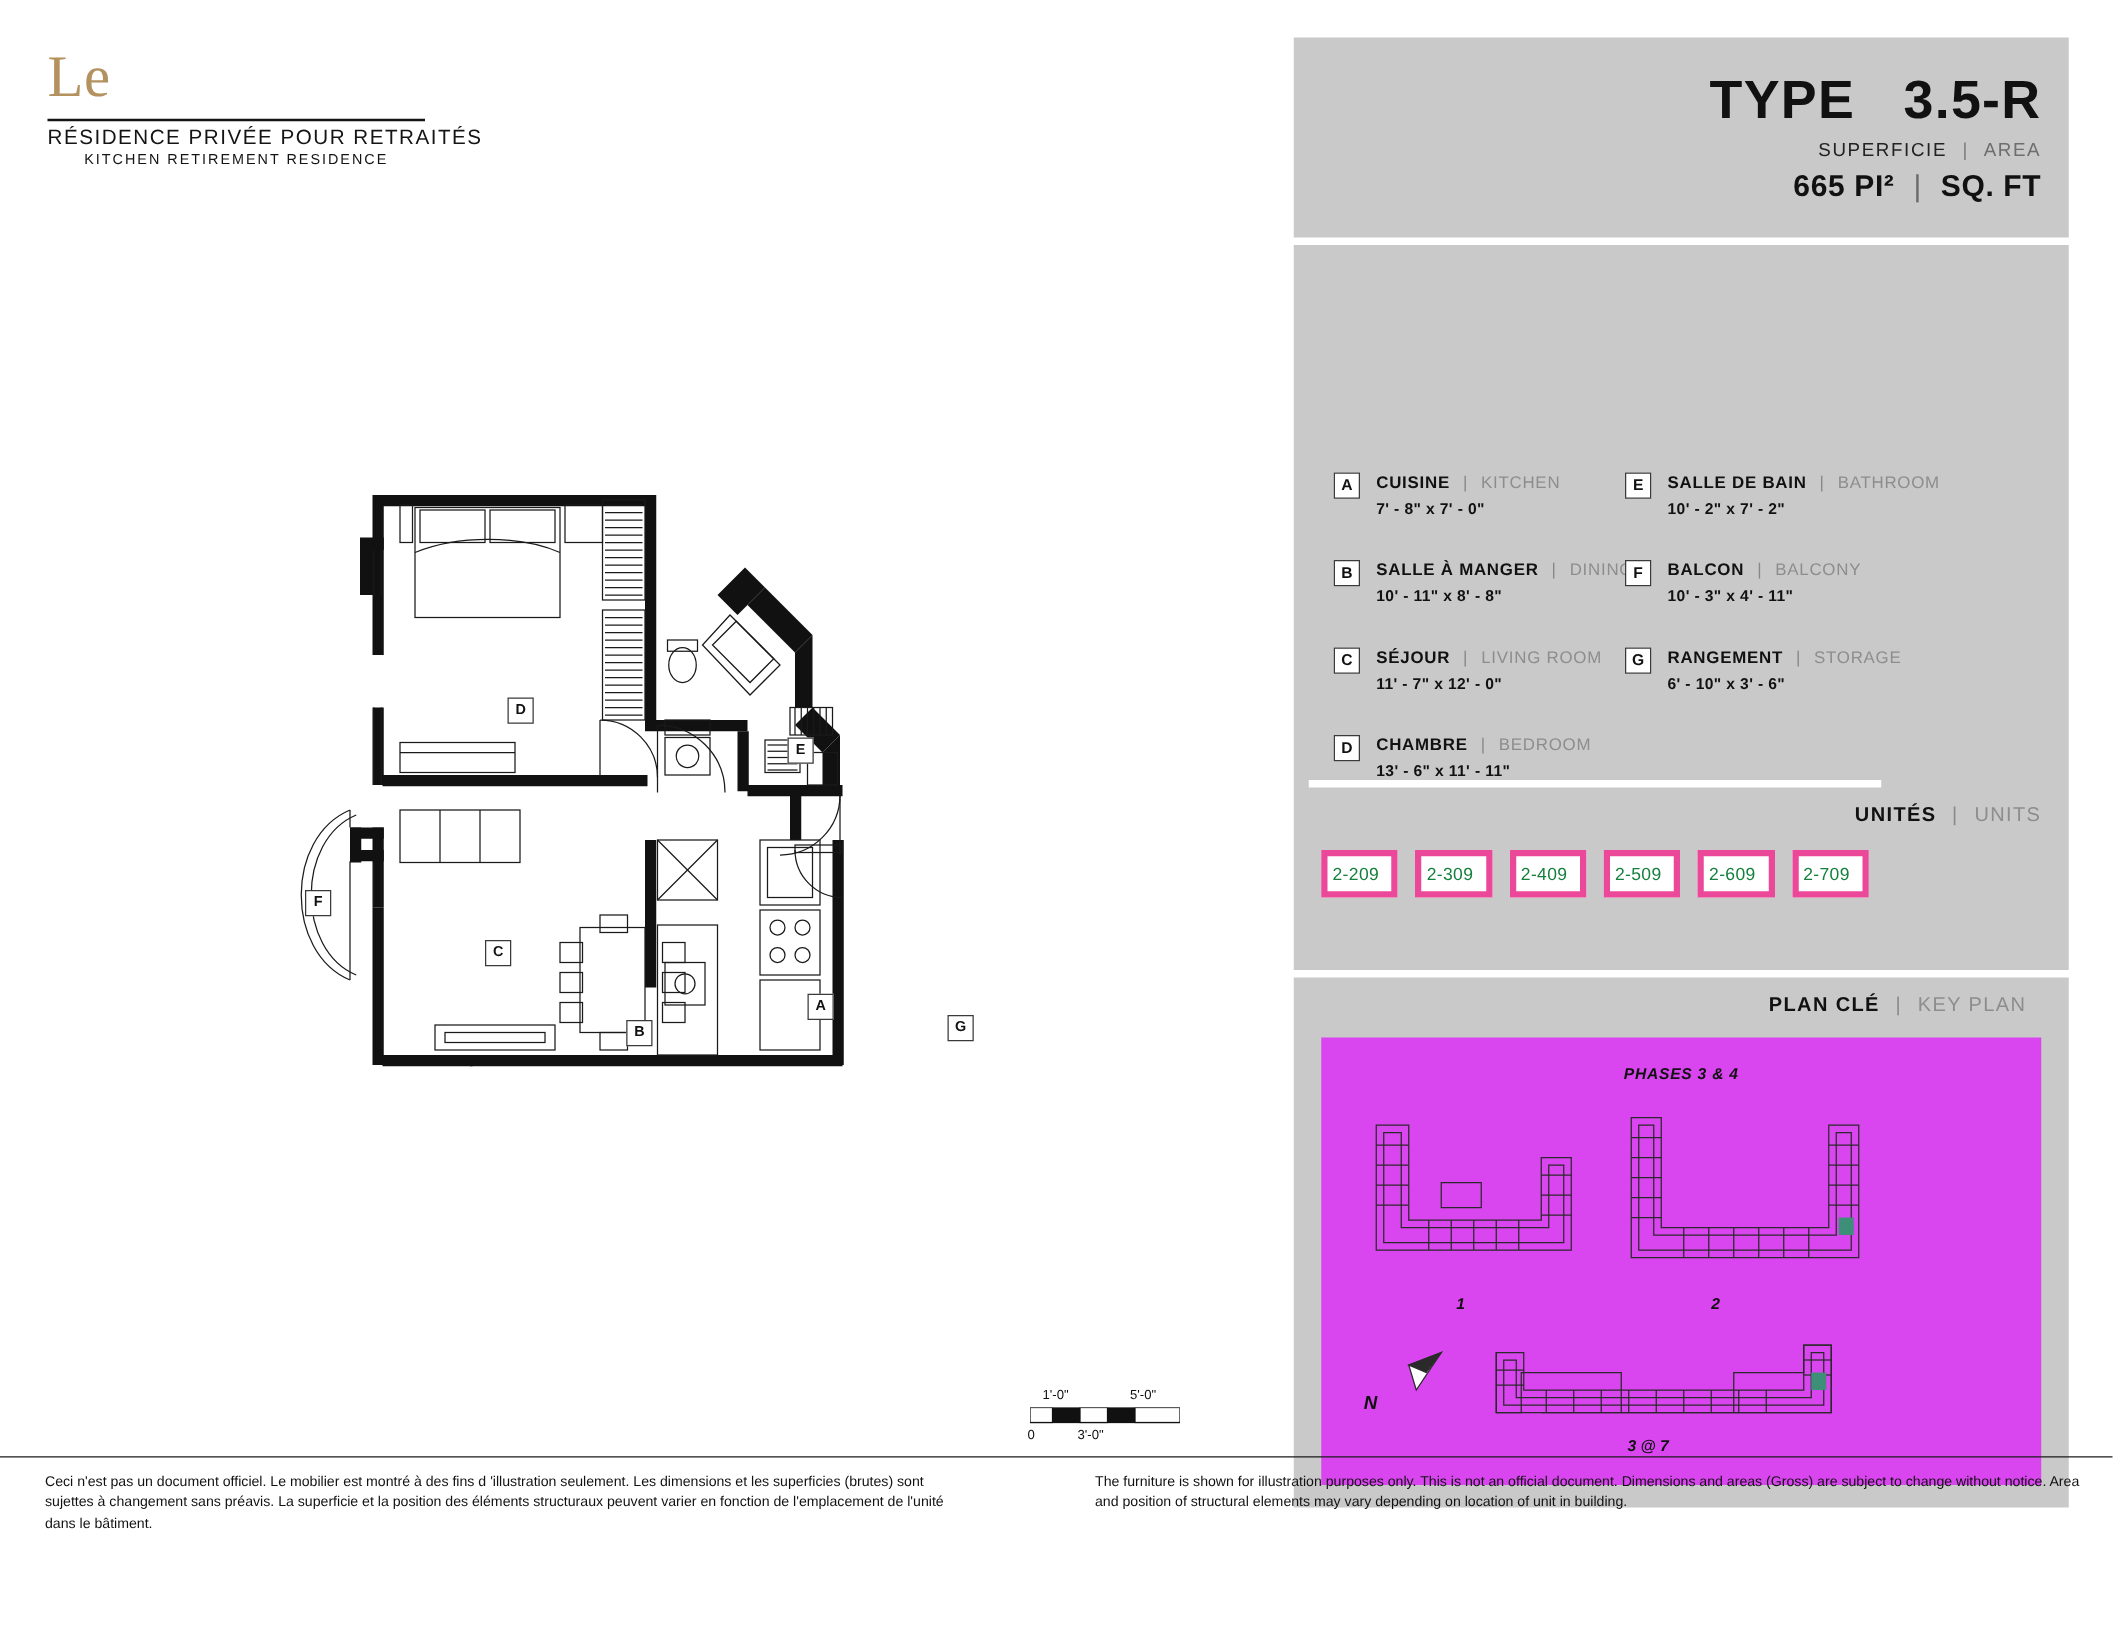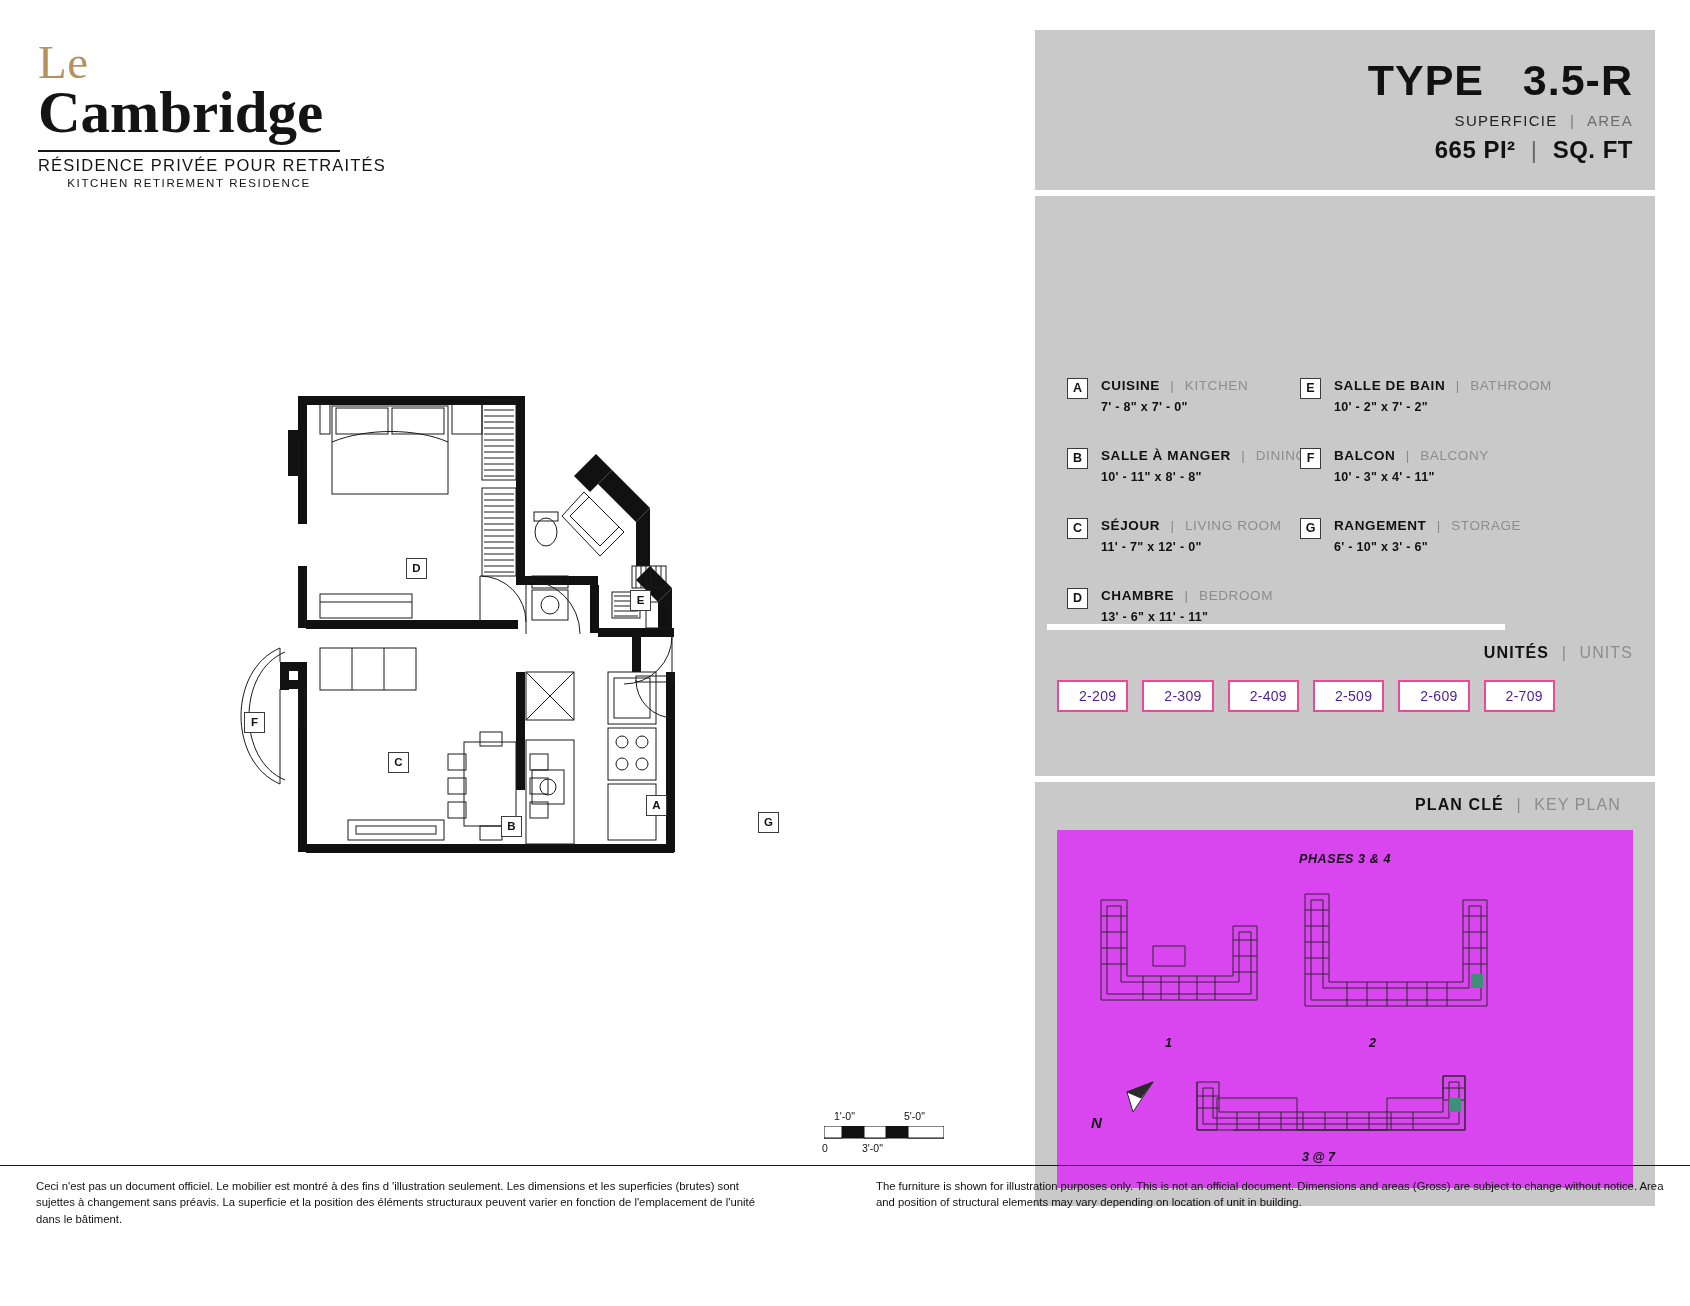--- a/index.html
+++ b/index.html
@@ -191,25 +191,25 @@
   #units-title .bar { color: #8a8a8a; font-weight: normal; margin: 0 7px; }
   #units-title .en { color: #8d8d8d; font-weight: normal; }
   #units-row {
     position: absolute;
     left: 22px;
     top: 484px;
     display: flex;
     gap: 14px;
   }
   .unit-chip {
-    border: 2px solid #ec4899;
+    border: 5px solid #ec4899;
     background: #ffffff;
     font-size: 14px;
-    color: #4c1d95;
-    padding: 6px 10px 6px 20px;
+    color: #15803d;
+    padding: 6px 10px 6px 4px;
     letter-spacing: 0.3px;
   }
 
   
   #keyplan-block {
     margin-top: 6px;
     height: 424px;
     position: relative;
   }
   #keyplan-title {
@@ -327,21 +327,20 @@
   #footer-fr { left: 36px; width: 740px; }
   #footer-en { left: 876px; width: 790px; }
 
   .hairline { stroke: #1a1a1a; fill: none; }
 </style>
 </head>
 <body>
 
 <div id="brand">
   <div class="brand-le">Le</div>
-  <div class="brand-cambridge">Cambridge</div>
   <div class="brand-rule"></div>
   <div class="brand-sub1">RÉSIDENCE PRIVÉE POUR RETRAITÉS</div>
   <div class="brand-sub2">KITCHEN RETIREMENT RESIDENCE</div>
 </div>
 
 <div id="floorplan">
   <svg width="700" height="520" viewBox="0 0 700 520">
     <g stroke="#1a1a1a" fill="none" stroke-width="1">
 
       <g fill="#111111" stroke="none">

